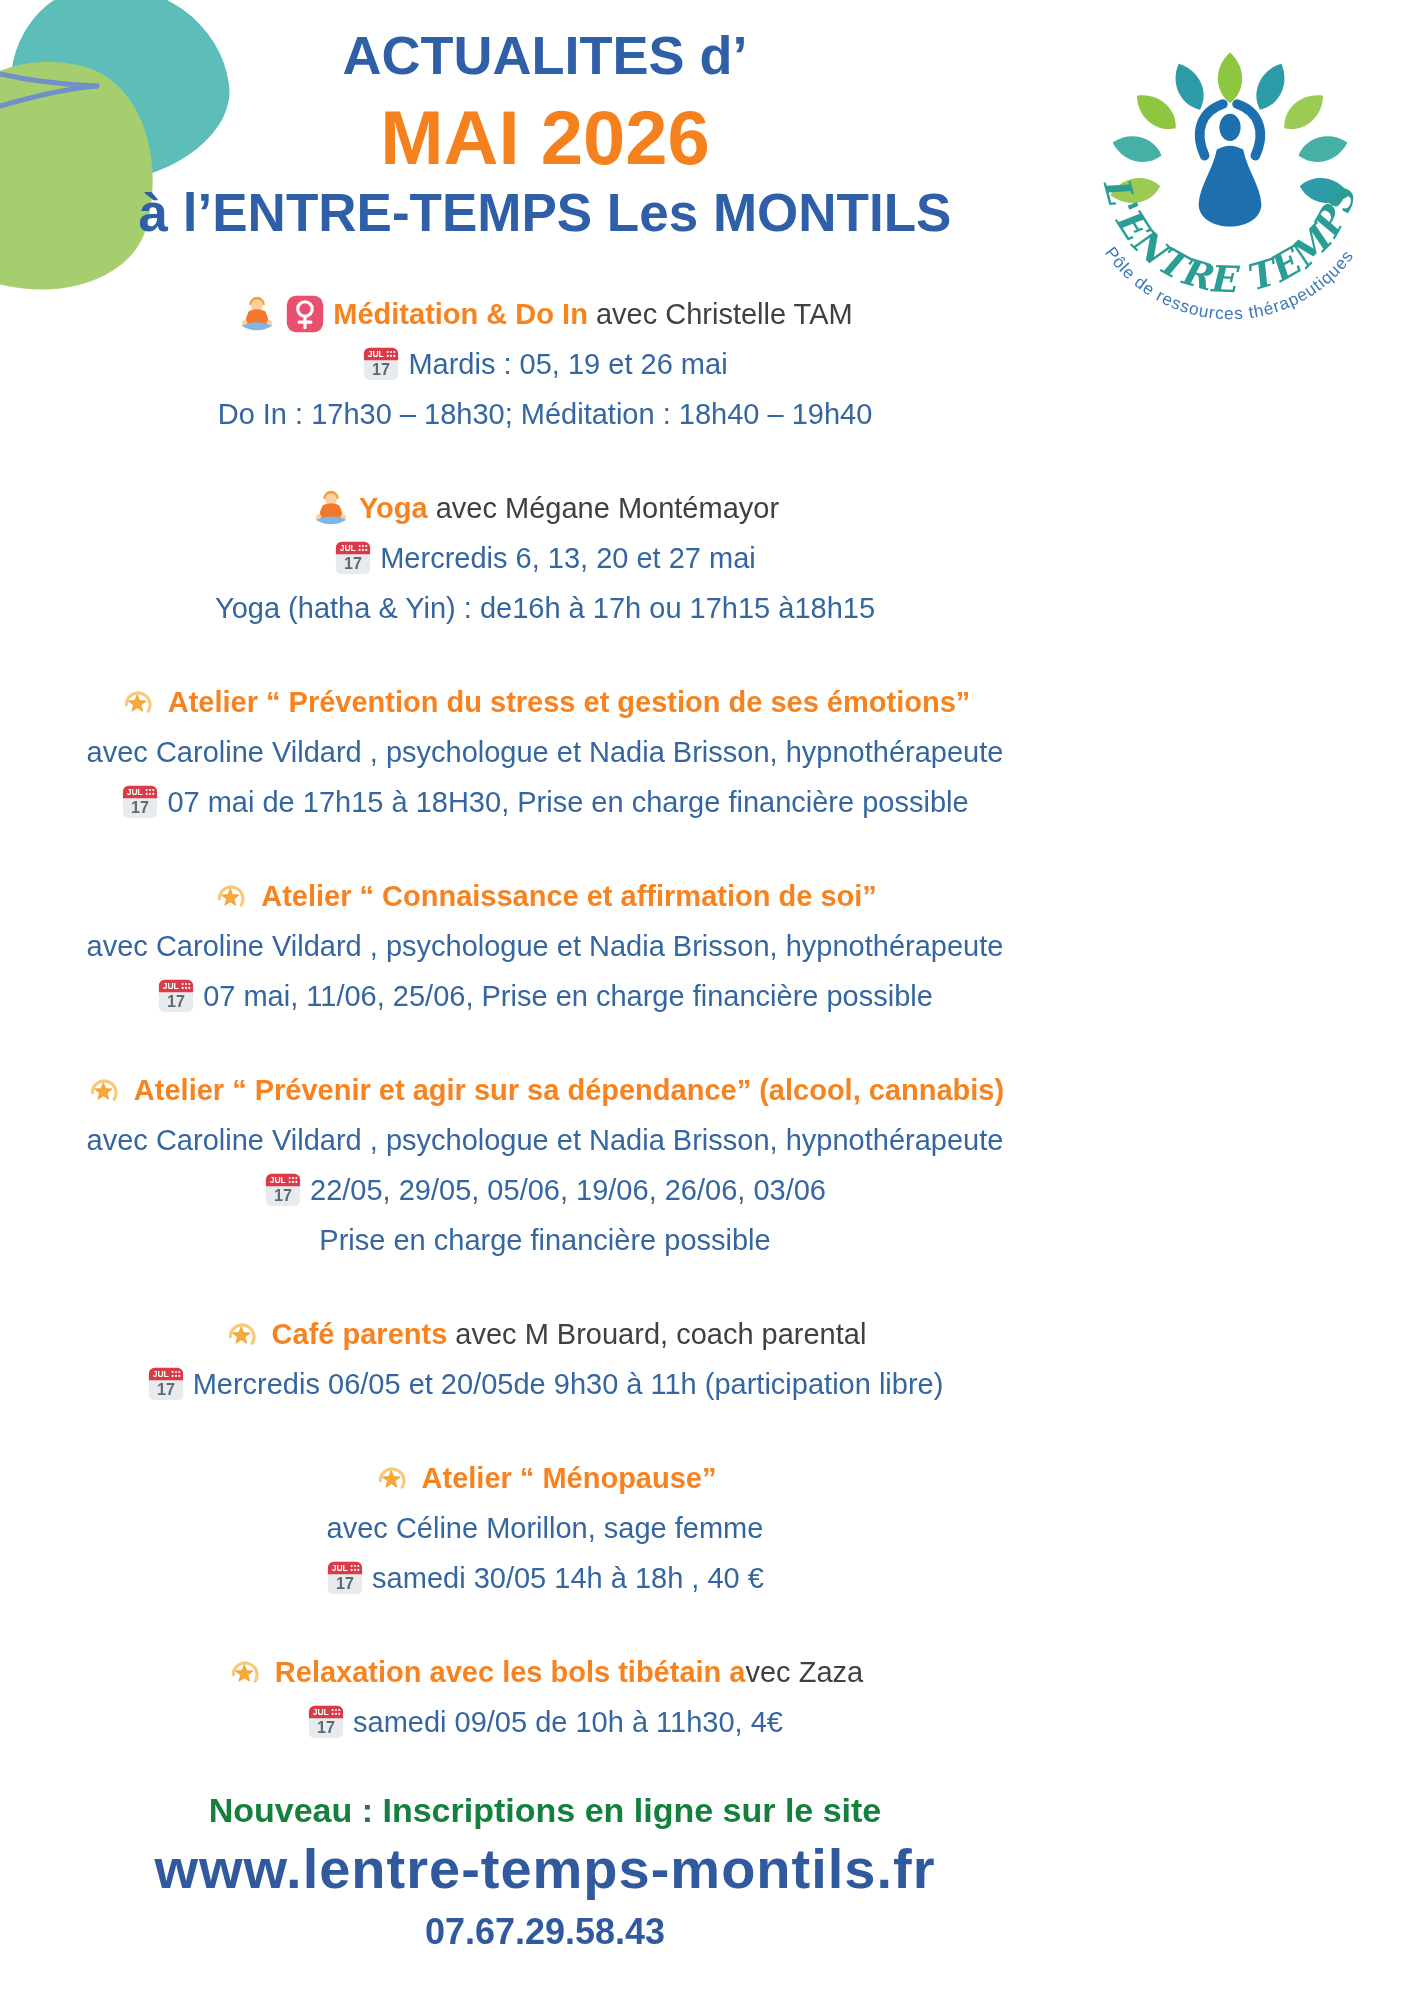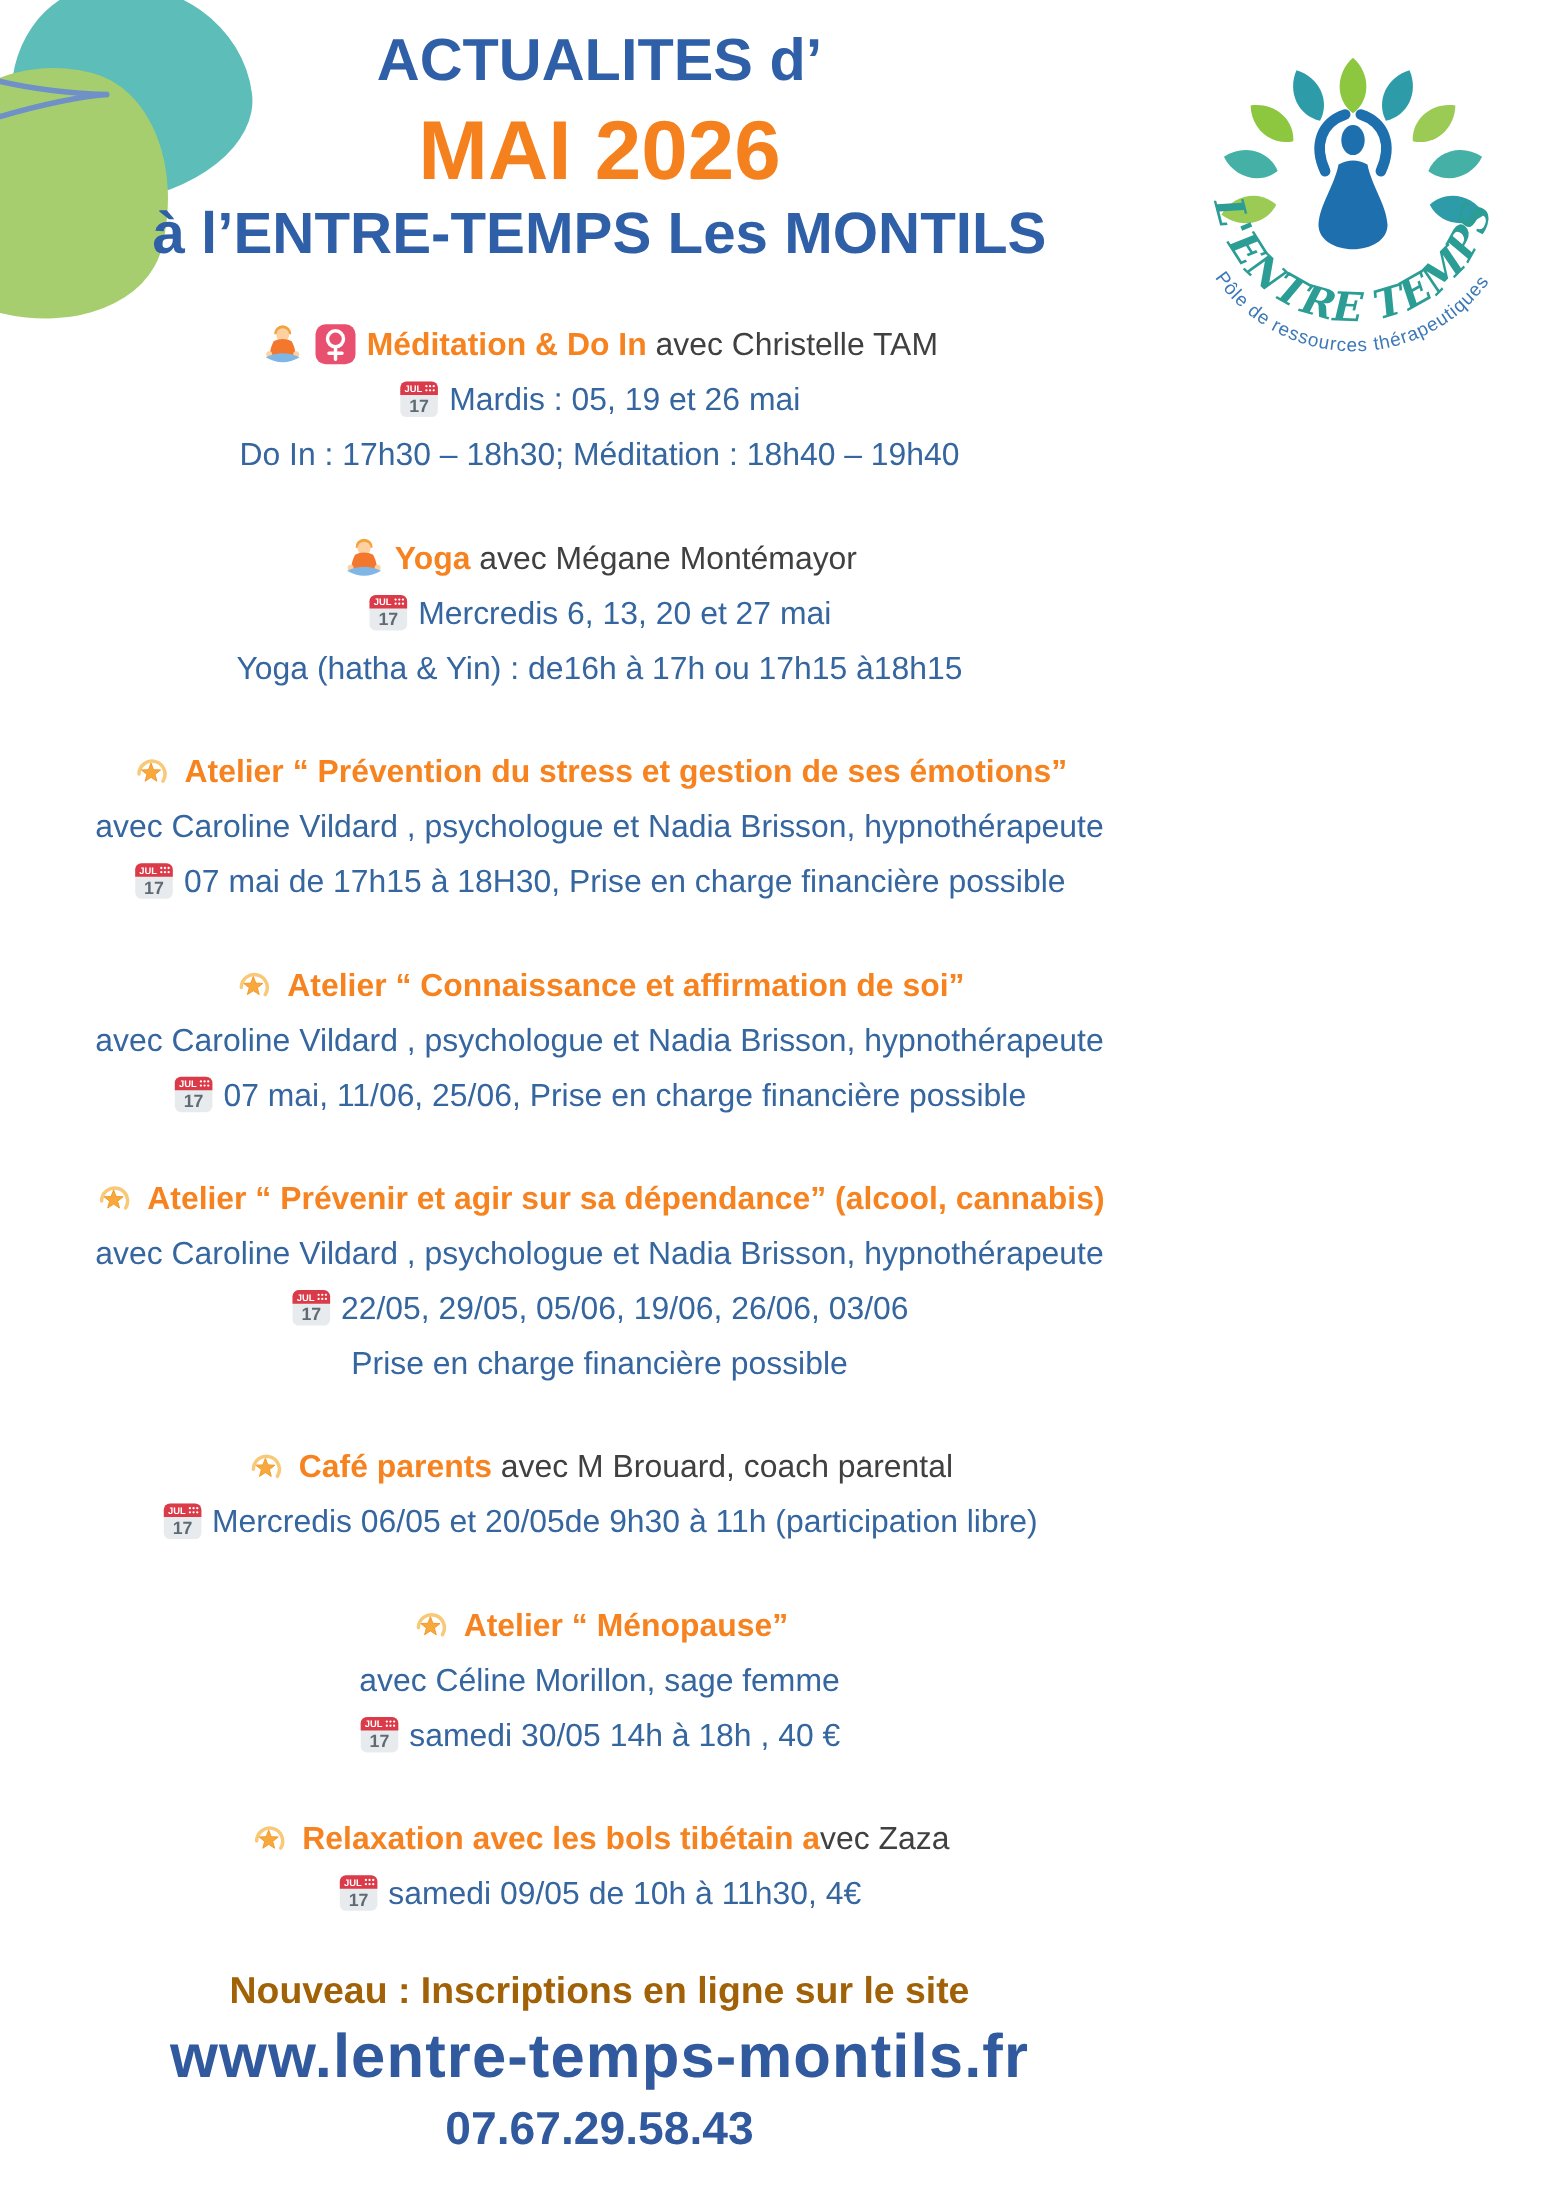--- a/index.html
+++ b/index.html
@@ -24,23 +24,23 @@
   .t3{margin-top:7px;font-size:53px;line-height:56px;font-weight:bold;color:#2F5FA7;}
   #sections{margin-top:48px;}
   .section{margin-bottom:44px;}
   .line{font-size:29px;line-height:50px;color:#35669F;white-space:nowrap;}
   .ev-title{font-weight:bold;color:#F6831F;}
   .ev-suffix{color:#404040;}
   .icon40{width:40px;height:40px;vertical-align:-10px;margin-right:8px;}
   .cal-icon{width:38px;height:42px;vertical-align:-10px;margin-right:8px;}
   .cal-month{font-size:9px;font-weight:bold;fill:#ffffff;font-family:"Liberation Sans",sans-serif;}
   .cal-day{font-size:17px;font-weight:bold;fill:#5F6B74;font-family:"Liberation Sans",sans-serif;}
-  .f-new{margin-top:18px;font-size:34px;font-weight:bold;color:#a16207;}
+  .f-new{margin-top:18px;font-size:34px;font-weight:bold;color:#15803d;}
   .f-site{margin-top:6px;font-size:56px;font-weight:bold;color:#30599E;letter-spacing:1px;}
-  .f-phone{margin-top:10px;font-size:42px;font-weight:bold;color:#30599E;}
+  .f-phone{margin-top:10px;font-size:36px;font-weight:bold;color:#30599E;}
 </style>
 </head>
 <body>
 
 <div class="poster">
 
   <div class="blob blob-teal"></div>
   <div class="blob blob-green"></div>
   <svg class="swoosh" viewBox="0 0 100 46">
     <path d="M0,40 C35,30 72,22 97,20" stroke="#7090C8" stroke-width="5" fill="none" stroke-linecap="round"></path>

